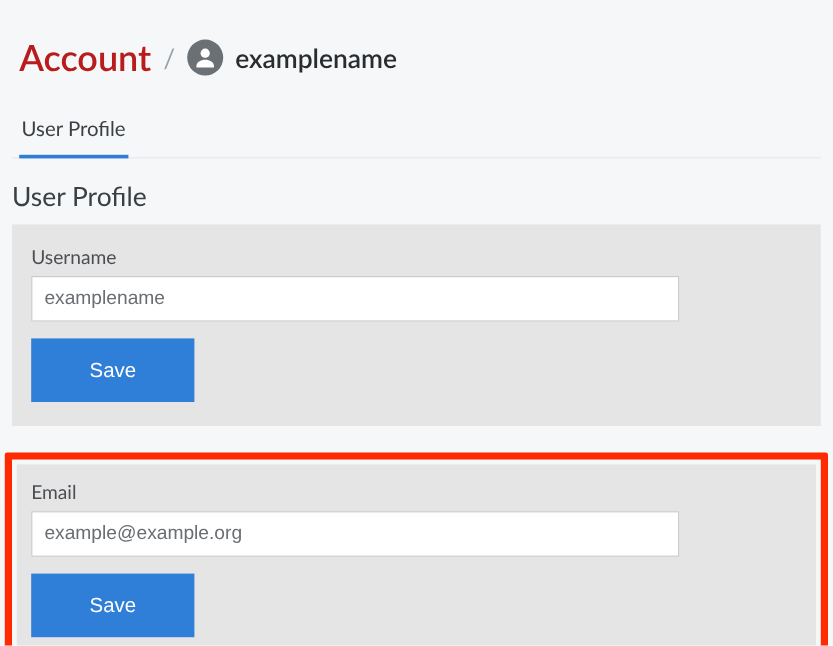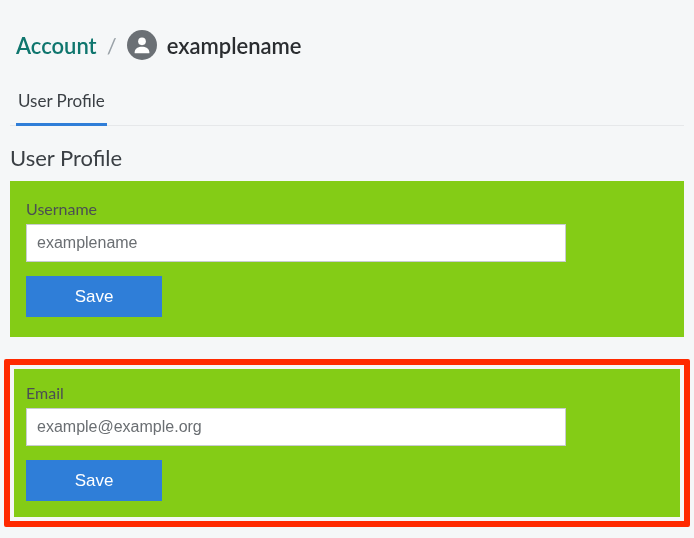--- a/index.html
+++ b/index.html
@@ -16,22 +16,22 @@
   .page {
     padding: 12px 10px 10px 10px;
   }
   .breadcrumb {
     display: flex;
     align-items: center;
     gap: 10px;
     padding: 18px 0 10px 6px;
   }
   .crumb-link {
-    color: #0f766e;
-    font-size: 22px;
+    color: #b91c1c;
+    font-size: 30px;
     font-weight: 600;
     cursor: pointer;
   }
   .crumb-sep {
     color: #9aa2a8;
     font-size: 22px;
     font-weight: 400;
   }
   .avatar {
     width: 30px;
@@ -68,21 +68,21 @@
   }
   .tab.inactive { color: #2f7ed8; }
   .section-title {
     font-size: 22px;
     color: #3a3f44;
     font-weight: 400;
     margin: 18px 0 10px 0;
     padding-left: 0;
   }
   .card {
-    background: #84cc16;
+    background: #e5e5e5;
     padding: 18px 16px 20px 16px;
     margin-bottom: 22px;
   }
   .field-label {
     display: block;
     font-size: 16px;
     color: #4b4f53;
     margin-bottom: 6px;
   }
   .text-input {
@@ -92,21 +92,21 @@
     border: 1px solid #c8ccd0;
     padding: 6px 10px;
     font-size: 16px;
     color: #6a6e72;
     background: #fff;
     outline: none;
   }
   .btn {
     margin-top: 14px;
     width: 136px;
-    height: 41px;
+    height: 53px;
     background: #2f7ed8;
     color: #fff;
     border: none;
     font-size: 17px;
     cursor: pointer;
     display: inline-flex;
     align-items: center;
     justify-content: center;
   }
   .highlight-wrap {

